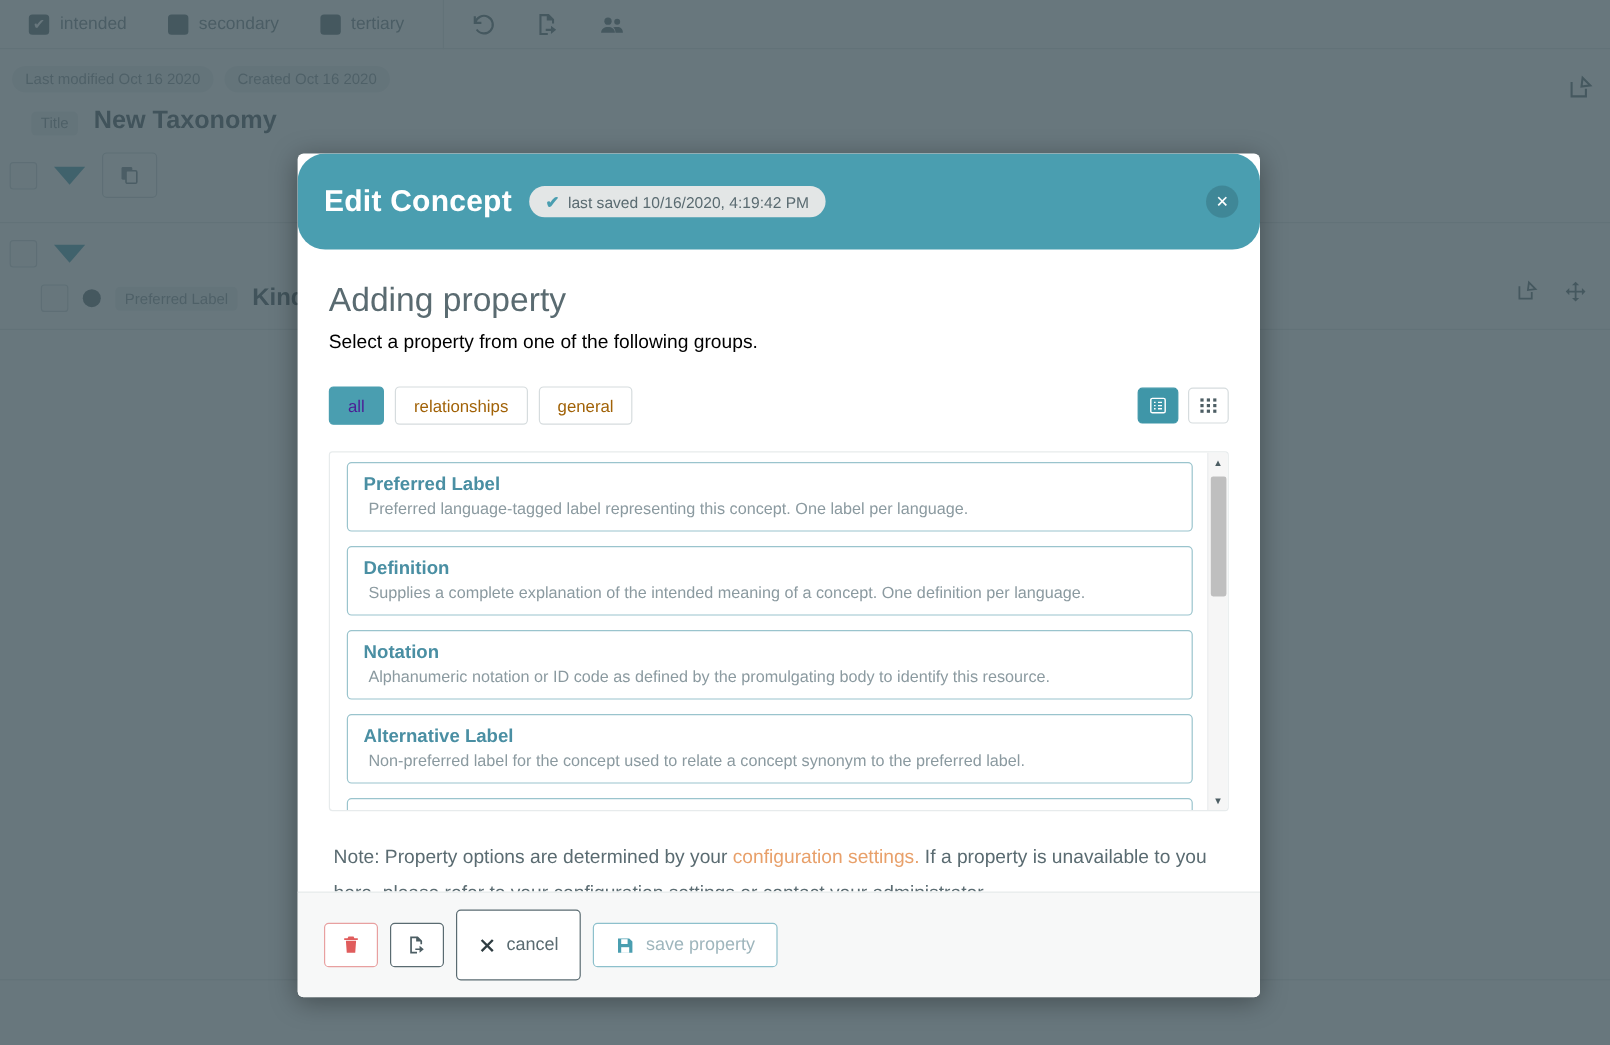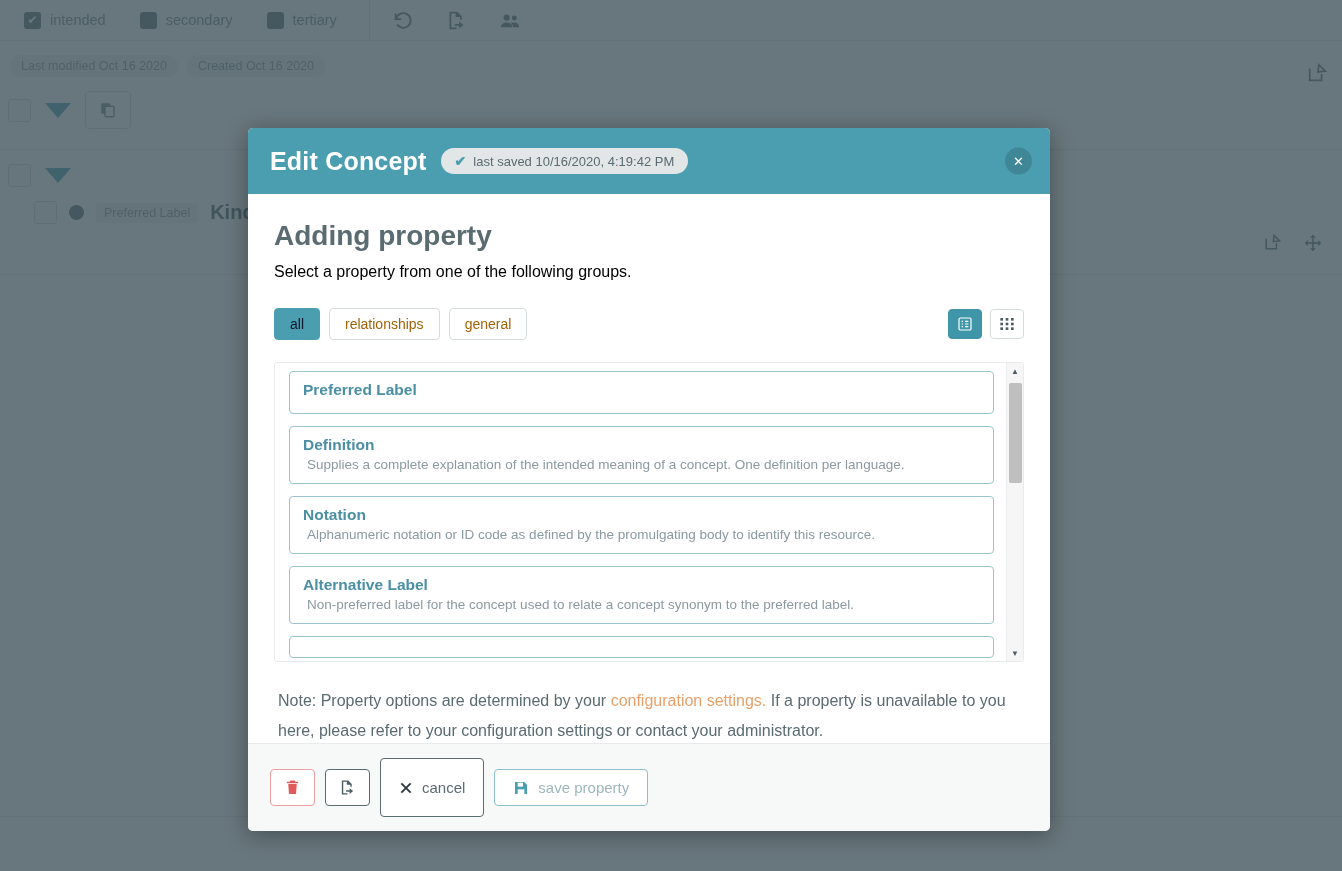--- a/index.html
+++ b/index.html
@@ -63,47 +63,47 @@
   
   .overlay { position: absolute; inset: 0; background: rgba(61,81,89,0.78); }
 
   
   .modal {
     position: absolute; left: 248px; top: 128px; width: 802px; height: 703px;
     background: #fff; border-radius: 5px; box-shadow: 0 4px 22px rgba(0,0,0,0.35);
     display: flex; flex-direction: column; overflow: hidden;
   }
   .modal-header {
-    background: #4a9eb0; height: 66px; display: flex; align-items: center;
-    padding: 0 22px; position: relative;
+    background: #4a9eb0; height: 80px; display: flex; align-items: center;
+    padding: 0 22px; position: relative; border-radius: 23px;
   }
   .modal-title { color: #fff; font-size: 25px; font-weight: bold; letter-spacing: .2px; }
   .saved-pill {
     margin-left: 14px; background: #e3e6e6; border-radius: 13px;
     display: flex; align-items: center; gap: 7px; padding: 5px 14px;
     font-size: 13px; color: #5a6b71;
   }
   .saved-check { color: #4a9eb0; font-size: 14px; font-weight: bold; }
   .modal-close {
     position: absolute; right: 18px; top: 50%; transform: translateY(-50%);
     width: 27px; height: 27px; border-radius: 50%; background: rgba(0,0,0,0.14);
     color: #fff; display: flex; align-items: center; justify-content: center;
     font-size: 13px; border: none; cursor: pointer; font-family: inherit;
   }
   .modal-body { flex: 1; padding: 26px 26px 0 26px; overflow: hidden; }
-  .body-h1 { font-size: 28px; color: #5a6b71; font-weight: bold; margin-bottom: 11px; }
+  .body-h1 { font-size: 28px; color: #5a6b71; font-weight: normal; margin-bottom: 11px; }
   .body-sub { font-size: 16px; color: #000000; margin-bottom: 27px; }
 
   .filter-row { display: flex; align-items: center; margin-bottom: 22px; }
   .tab {
     border: 1px solid #d6dcde; background: #fff; color: #a16207;
     border-radius: 4px; padding: 7px 15px; font-size: 14px; margin-right: 9px;
     cursor: pointer; font-family: inherit;
   }
-  .tab.active { background: #4a9eb0; border-color: #4a9eb0; color: #0f172a; }
+  .tab.active { background: #4a9eb0; border-color: #4a9eb0; color: #4c1d95; }
   .view-toggles { margin-left: auto; display: flex; gap: 8px; }
   .vt {
     width: 34px; height: 30px; border: 1px solid #d6dcde; background: #fff;
     border-radius: 4px; display: flex; align-items: center; justify-content: center;
     color: #5a6b71; cursor: pointer;
   }
   .vt.active { background: #3f96a8; border-color: #3f96a8; color: #fff; }
 
   .list-wrap {
     position: relative; height: 300px; border: 1px solid #e7ebec; border-radius: 3px;
@@ -188,20 +188,24 @@
           </svg>
         </span>
       </div>
     </div>
 
     <div class="bg-meta">
       <span class="chip">Last modified Oct 16 2020</span>
       <span class="chip">Created Oct 16 2020</span>
     </div>
 
+    <div class="bg-titlerow">
+      <span class="bg-title-lab">Title</span>
+      <span class="bg-title">New Taxonomy</span>
+    </div>
 
     <div class="bg-row1">
       <span class="sqbox"></span>
       <span class="caret"></span>
       <span class="btn-sq">
         <span>
           <svg width="18" height="18" viewBox="0 0 24 24" fill="#7b8a90">
             <rect x="3" y="3" width="12" height="14" rx="1.5"></rect>
             <rect x="8" y="7" width="12" height="14" rx="1.5" fill="#fff" stroke="#7b8a90" stroke-width="1.8"></rect>
           </svg>
@@ -298,20 +302,21 @@
               </svg>
             </span>
           </span>
         </span>
       </div>
 
       <div class="list-wrap">
         <div class="list-scroll">
           <div class="prop-card">
             <div class="prop-name">Preferred Label</div>
+            <div class="prop-desc">Preferred language-tagged label representing this concept. One label per language.</div>
           </div>
           <div class="prop-card">
             <div class="prop-name">Definition</div>
             <div class="prop-desc">Supplies a complete explanation of the intended meaning of a concept. One definition per language.</div>
           </div>
           <div class="prop-card">
             <div class="prop-name">Notation</div>
             <div class="prop-desc">Alphanumeric notation or ID code as defined by the promulgating body to identify this resource.</div>
           </div>
           <div class="prop-card">

